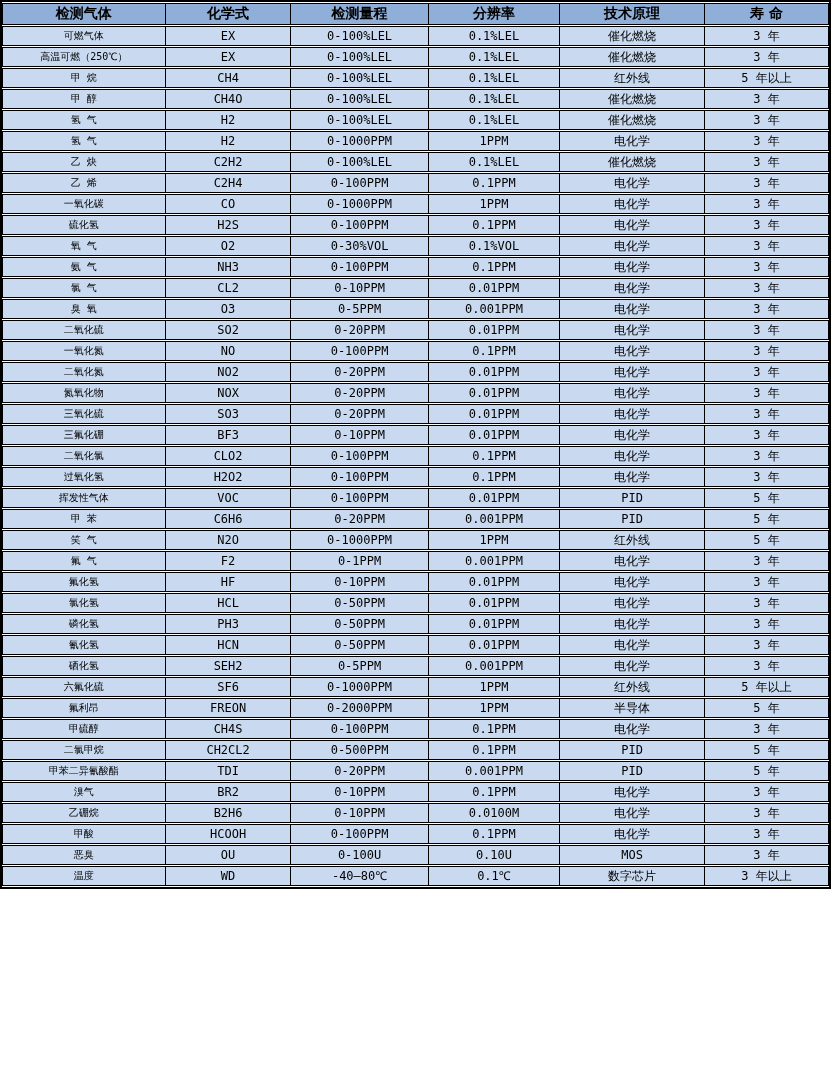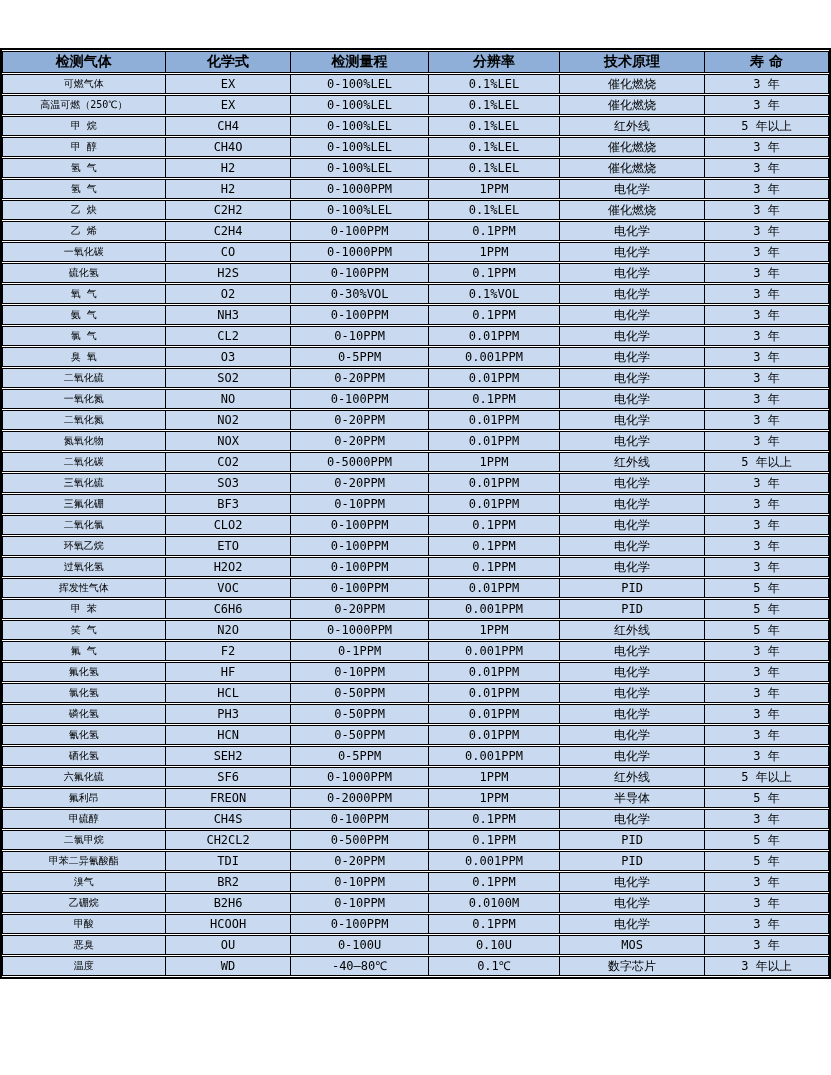--- a/index.html
+++ b/index.html
@@ -4,21 +4,20 @@
 <style>
   html, body {
     margin: 0;
     padding: 0;
     background: #ffffff;
     width: 831px;
   }
   .page {
     width: 786px;
     box-sizing: border-box;
-    margin-top: 48px;
   }
   table.gas-table {
     width: 831px;
     box-sizing: border-box;
     table-layout: fixed;
     border-collapse: separate;
     border-spacing: 0 1px;
     background: #ffffff;
     border: 2px solid #000000;
   }
@@ -220,54 +219,38 @@
         </tr>
         <tr>
           <td class="gas-name">氮氧化物</td>
           <td>NOX</td>
           <td>0-20PPM</td>
           <td>0.01PPM</td>
           <td>电化学</td>
           <td>3 年</td>
         </tr>
         <tr>
-          <td class="gas-name">二氧化碳</td>
-          <td>CO2</td>
-          <td>0-5000PPM</td>
-          <td>1PPM</td>
-          <td>红外线</td>
-          <td>5 年以上</td>
-        </tr>
-        <tr>
           <td class="gas-name">三氧化硫</td>
           <td>SO3</td>
           <td>0-20PPM</td>
           <td>0.01PPM</td>
           <td>电化学</td>
           <td>3 年</td>
         </tr>
         <tr>
           <td class="gas-name">三氟化硼</td>
           <td>BF3</td>
           <td>0-10PPM</td>
           <td>0.01PPM</td>
           <td>电化学</td>
           <td>3 年</td>
         </tr>
         <tr>
           <td class="gas-name">二氧化氯</td>
           <td>CLO2</td>
-          <td>0-100PPM</td>
-          <td>0.1PPM</td>
-          <td>电化学</td>
-          <td>3 年</td>
-        </tr>
-        <tr>
-          <td class="gas-name">环氧乙烷</td>
-          <td>ETO</td>
           <td>0-100PPM</td>
           <td>0.1PPM</td>
           <td>电化学</td>
           <td>3 年</td>
         </tr>
         <tr>
           <td class="gas-name">过氧化氢</td>
           <td>H2O2</td>
           <td>0-100PPM</td>
           <td>0.1PPM</td>

